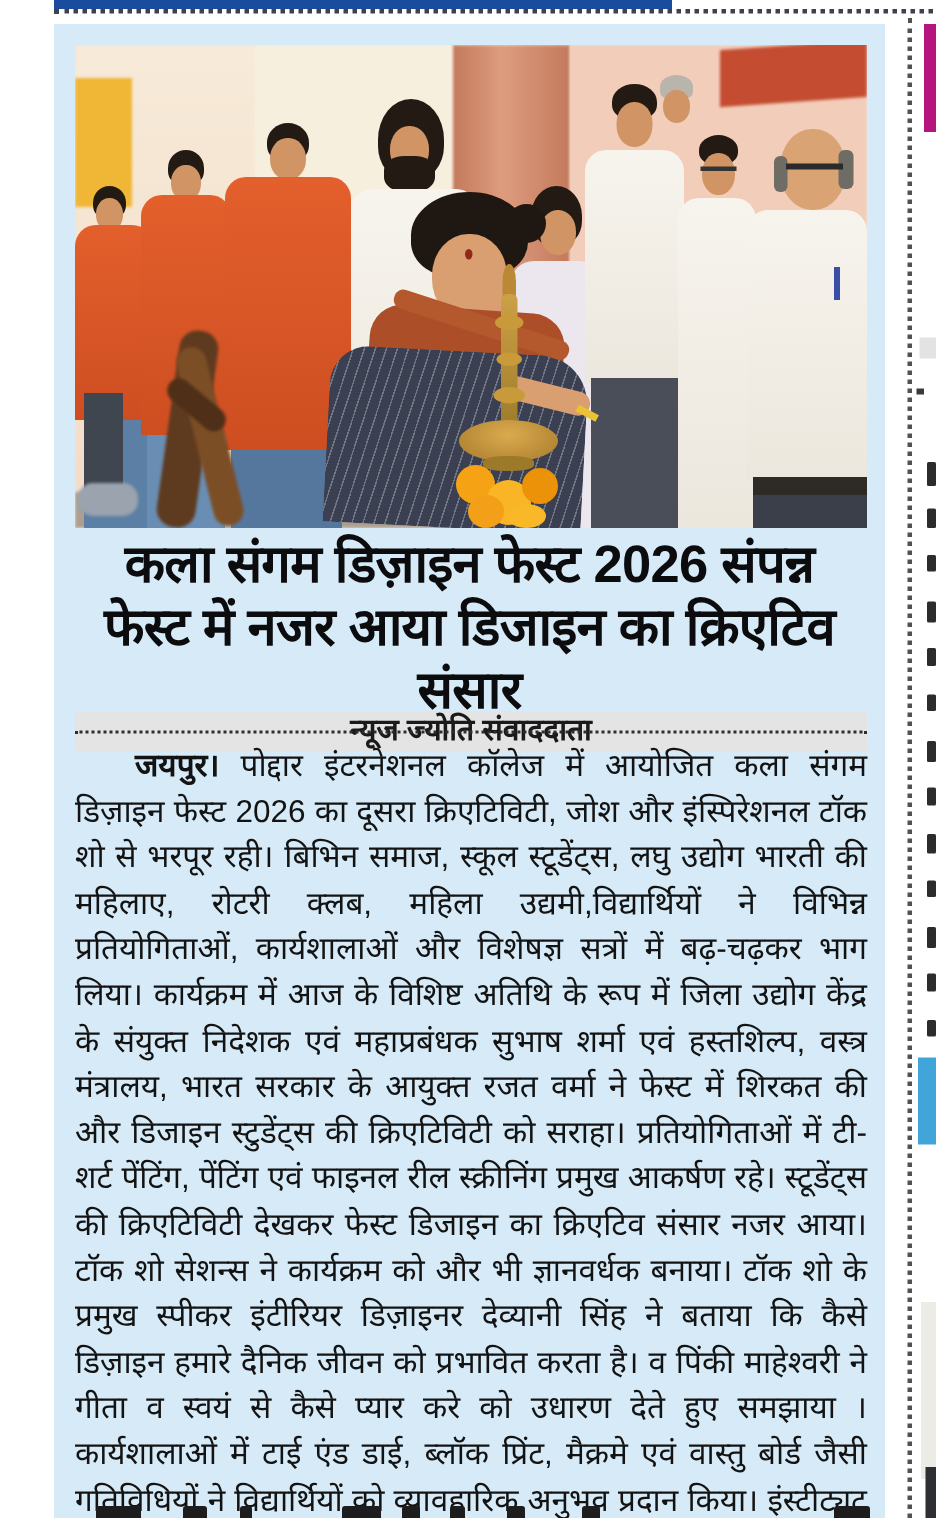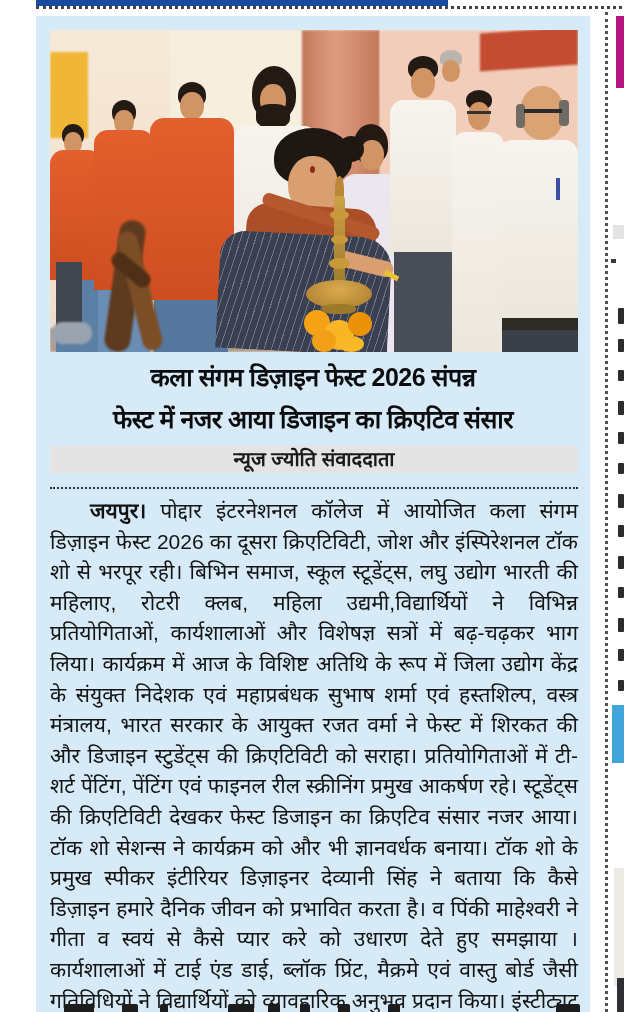--- a/index.html
+++ b/index.html
@@ -12,21 +12,21 @@
   
   .article{left:36px;top:16px;width:554px;height:996px;background:#d6ebf7;}
   .photo{left:14px;top:14px;width:528px;height:322px;overflow:hidden;background:#f3e4d2;filter:saturate(1.05);}
   .photo *{position:absolute;}
   .soft{filter:blur(1px);}
   .skin{background:#cf9468;border-radius:48%;}
   .hair{background:#241a14;border-radius:50% 50% 42% 42%;}
   .polo{background:linear-gradient(#de6030,#c94f24);border-radius:14px 14px 0 0;}
   .white-shirt{background:linear-gradient(#f7f4ee,#ece7dd);border-radius:14px 14px 0 0;}
   .hl{left:0;width:554px;margin:0;text-align:center;font-weight:700;color:#0c0c0e;
-      font-size:25px;line-height:42px;letter-spacing:-0.5px;}
+      font-size:35px;line-height:42px;letter-spacing:-0.5px;}
   .byline{left:14px;width:528px;height:27px;background:#e4e4e4;text-align:center;
           font-weight:700;font-size:20px;line-height:27px;color:#1a1a1a;}
   .sep{left:14px;width:528px;height:0;border-top:2px dotted #2e2e2e;}
   .body-text{left:14px;width:528px;margin:0;font-size:21px;line-height:30.6px;color:#131313;
              text-align:justify;text-indent:40px;}
   .dateline{font-weight:700;}
   .stub{position:absolute;height:8px;background:#1d1d1d;border-radius:2px 2px 0 0;}
   
   .vdots{left:605px;top:12px;height:1000px;width:0;border-left:3px dotted #515151;}
   .frag{left:618px;width:6px;background:#2c2c2c;border-radius:1px;}
@@ -127,21 +127,21 @@
       <div style="left:254px;top:280px;width:26px;height:26px;background:#f2a21c;border-radius:50%;"></div>
       <div style="left:274px;top:290px;width:30px;height:30px;background:#f6b52d;border-radius:50%;"></div>
       <div style="left:298px;top:282px;width:24px;height:24px;background:#e89210;border-radius:50%;"></div>
       <div style="left:262px;top:300px;width:24px;height:22px;background:#ef9f1f;border-radius:50%;"></div>
       <div style="left:288px;top:306px;width:26px;height:16px;background:#f5b82e;border-radius:50%;"></div>
     </div>
 
     <h1 class="abs hl" style="top:340px;">कला संगम डिज़ाइन फेस्ट 2026 संपन्न</h1>
     <h1 class="abs hl" style="top:382px;">फेस्ट में नजर आया डिजाइन का क्रिएटिव संसार</h1>
 
-    <div class="abs byline" style="top:430px;">
+    <div class="abs byline" style="top:458px;">
       <span>न्यूज ज्योति संवाददाता</span>
     </div>
 
     <div class="abs sep" style="top:471px;"></div>
 
     <p class="abs body-text" style="top:480px;"><b class="dateline">जयपुर।</b> <span>पोद्दार इंटरनेशनल कॉलेज में आयोजित कला संगम डिज़ाइन फेस्ट 2026 का दूसरा क्रिएटिविटी, जोश और इंस्पिरेशनल टॉक शो से भरपूर रही। बिभिन समाज, स्कूल स्टूडेंट्स, लघु उद्योग भारती की महिलाए, रोटरी क्लब, महिला उद्यमी,विद्यार्थियों ने विभिन्न प्रतियोगिताओं, कार्यशालाओं और विशेषज्ञ सत्रों में बढ़-चढ़कर भाग लिया। कार्यक्रम में आज के विशिष्ट अतिथि के रूप में जिला उद्योग केंद्र के संयुक्त निदेशक एवं महाप्रबंधक सुभाष शर्मा एवं हस्तशिल्प, वस्त्र मंत्रालय, भारत सरकार के आयुक्त रजत वर्मा ने फेस्ट में शिरकत की और डिजाइन स्टुडेंट्स की क्रिएटिविटी को सराहा। प्रतियोगिताओं में टी-शर्ट पेंटिंग, पेंटिंग एवं फाइनल रील स्क्रीनिंग प्रमुख आकर्षण रहे। स्टूडेंट्स की क्रिएटिविटी देखकर फेस्ट डिजाइन का क्रिएटिव संसार नजर आया। टॉक शो सेशन्स ने कार्यक्रम को और भी ज्ञानवर्धक बनाया। टॉक शो के प्रमुख स्पीकर इंटीरियर डिज़ाइनर देव्यानी सिंह ने बताया कि कैसे डिज़ाइन हमारे दैनिक जीवन को प्रभावित करता है। व पिंकी माहेश्वरी ने गीता व स्वयं से कैसे प्यार करे को उधारण देते हुए समझाया ।कार्यशालाओं में टाई एंड डाई, ब्लॉक प्रिंट, मैक्रमे एवं वास्तु बोर्ड जैसी गतिविधियों ने विद्यार्थियों को व्यावहारिक अनुभव प्रदान किया। इंस्टीट्यूट के चेयरमैन डॉ. आनंद पोद्दार तथा वाइस चेयरपर्सन रुपल पोद्दार ने सभी अतिथियों का धन्यवाद ज्ञापन किया तथा प्रतिभागियों को पुरस्कृत किया।</span></p>
 
     <div>
       <span class="stub" style="left:28px;top:988px;width:30px;"></span>
       <span class="stub" style="left:86px;top:988px;width:16px;"></span>

